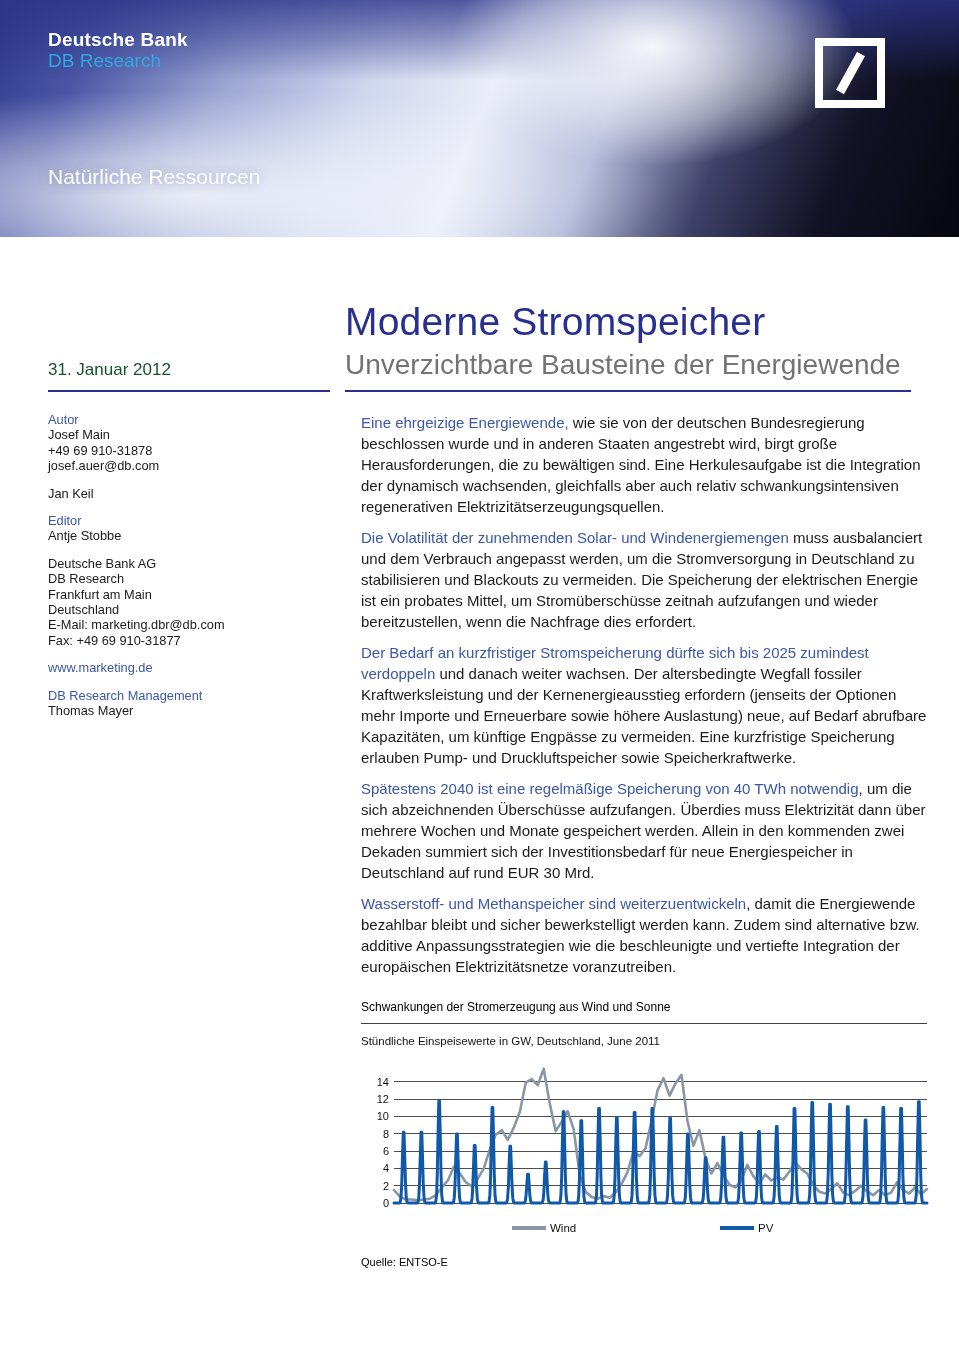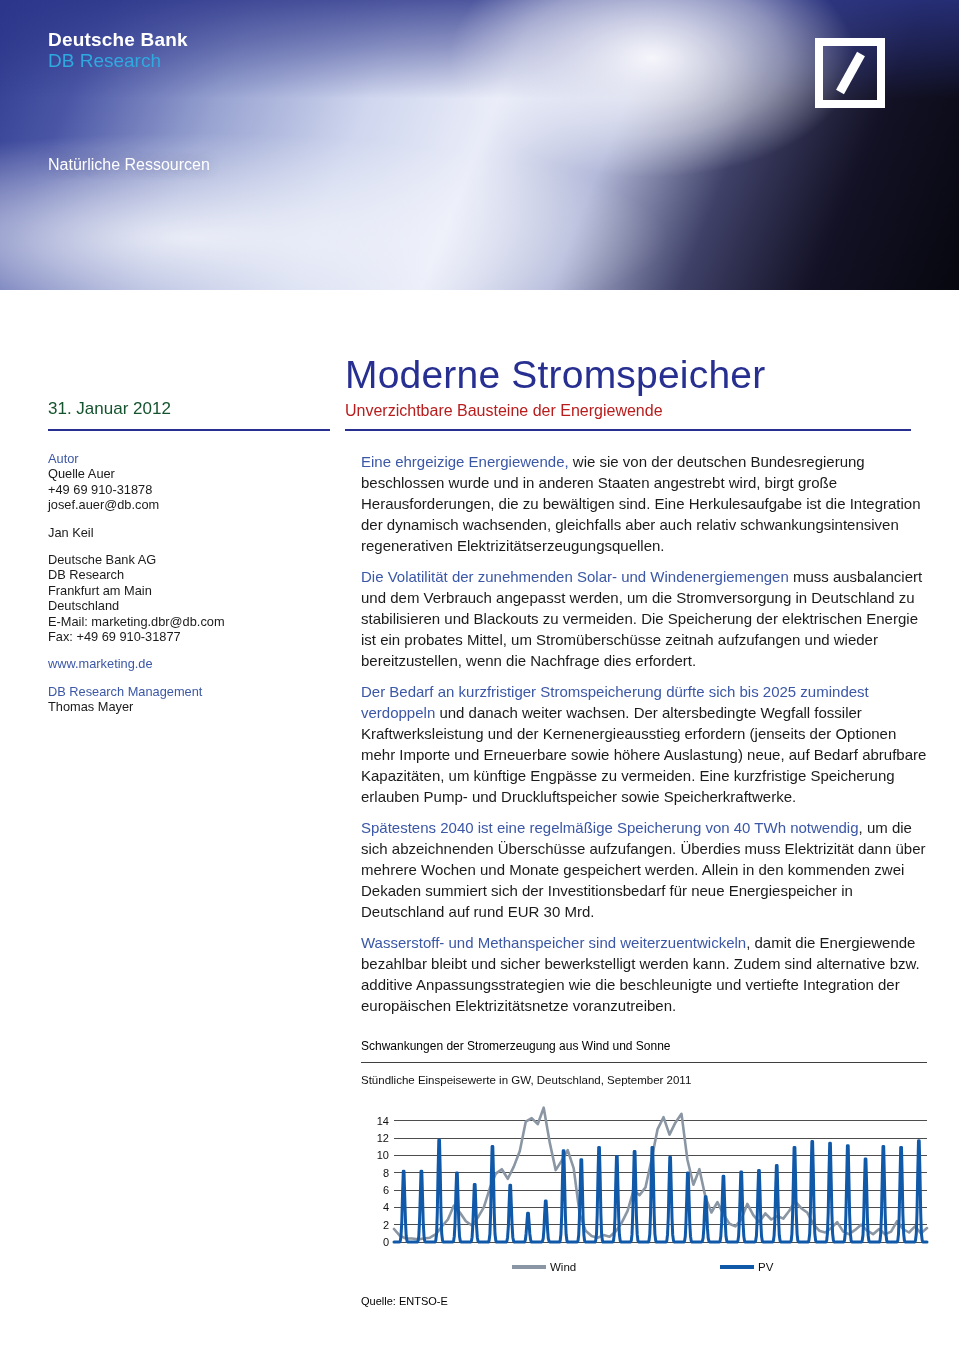--- a/index.html
+++ b/index.html
@@ -5,46 +5,46 @@
   * { margin:0; padding:0; box-sizing:border-box; }
   html,body { background:#888; }
   body { font-family:"Liberation Sans","DejaVu Sans",sans-serif; }
   .page {
     position:relative; width:959px; height:1354px; margin:0 auto;
     background:#ffffff; overflow:hidden;
   }
 
   
   .hero {
-    position:relative; width:959px; height:290px;
+    position:relative; width:959px; height:237px;
     background:
       radial-gradient(ellipse 290px 170px at 68% 20%, rgba(252,252,255,0.95), rgba(242,244,252,0.45) 45%, rgba(242,244,252,0) 70%),
       radial-gradient(ellipse 680px 150px at 20% 82%, rgba(246,248,253,0.85), rgba(246,248,253,0) 70%),
       linear-gradient(180deg, rgba(43,53,137,0.80) 0%, rgba(43,53,137,0.45) 16%, rgba(43,53,137,0) 34%),
       linear-gradient(112deg, #2e3a8e 0%, #4a56a5 10%, #98a3d1 24%, #cfd6ee 38%, #e9ecf8 50%, #b4bada 62%, #3f4168 74%, #131226 86%, #07070f 100%);
   }
   .brand { position:absolute; left:48px; top:30px; line-height:1.05; }
   .brand-name { color:#ffffff; font-size:19px; font-weight:bold; letter-spacing:0.2px; }
   .brand-sub  { color:#2fa9e0; font-size:19px; font-weight:normal; margin-top:1px; }
   .series { position:absolute; left:48px; top:155px; color:#ffffff;
             text-shadow:0 0 12px rgba(70,80,140,0.45); }
   .series-title { font-size:30px; font-weight:normal; letter-spacing:0.3px; }
-  .series-sub   { font-size:16px; font-weight:normal; margin-top:1px; }
+  .series-sub   { font-size:21px; font-weight:normal; margin-top:10px; }
   .db-logo { position:absolute; left:815px; top:38px; width:70px; height:70px; }
 
   
   .masthead {
     display:grid; grid-template-columns:282px 566px; column-gap:15px;
     margin:64px 48px 0 48px; align-items:end;
   }
   .date-cell { border-bottom:2px solid #272f90; padding-bottom:10px; }
   .date-cell .date { color:#14532d; font-size:17px; }
   .title-cell { border-bottom:2px solid #272f90; padding-bottom:9px; }
   .title-cell h1 { color:#272f90; font-size:39px; font-weight:normal; line-height:1.1; letter-spacing:0.2px; }
-  .title-cell h2 { color:#b91c1c; font-size:16px; font-weight:normal; margin-top:5px; }
+  .title-cell h2 { color:#737373; font-size:28px; font-weight:normal; margin-top:5px; }
 
   
   .cols { display:grid; grid-template-columns:282px 566px; column-gap:31px; margin:20px 48px 0 48px; }
   .sidebar { font-size:12.8px; line-height:15.4px; color:#1a1a1a; }
   .sb-group { margin-bottom:12px; }
   .sb-label { color:#3b57a6; }
   .sb-link { color:#3b57a6; text-decoration:none; display:inline-block; }
   .article { font-size:15px; line-height:21px; color:#1b1b1b; }
   .article p { margin-bottom:10px; }
   .lead { color:#3b57a6; }
@@ -89,26 +89,30 @@
     <div class="title-cell">
       <h1>Moderne Stromspeicher</h1>
       <h2>Unverzichtbare Bausteine der Energiewende</h2>
     </div>
   </div>
 
   <div class="cols">
     <aside class="sidebar">
       <div class="sb-group">
         <div class="sb-label">Autor</div>
-        <div>Quelle Auer</div>
+        <div>Josef Main</div>
         <div>+49 69 910-31878</div>
         <div>josef.auer@db.com</div>
       </div>
       <div class="sb-group">
         <div>Jan Keil</div>
+      </div>
+      <div class="sb-group">
+        <div class="sb-label">Editor</div>
+        <div>Antje Stobbe</div>
       </div>
       <div class="sb-group">
         <div>Deutsche Bank AG</div>
         <div>DB Research</div>
         <div>Frankfurt am Main</div>
         <div>Deutschland</div>
         <div>E-Mail: marketing.dbr@db.com</div>
         <div>Fax: +49 69 910-31877</div>
       </div>
       <div class="sb-group">
@@ -122,21 +126,21 @@
 
     <section class="article">
       <p><span class="lead">Eine ehrgeizige Energiewende,</span><span> wie sie von der deutschen Bundesregierung beschlossen wurde und in anderen Staaten angestrebt wird, birgt große Herausforderungen, die zu bewältigen sind. Eine Herkulesaufgabe ist die Integration der dynamisch wachsenden, gleichfalls aber auch relativ schwankungsintensiven regenerativen Elektrizitätserzeugungsquellen.</span></p>
       <p><span class="lead">Die Volatilität der zunehmenden Solar- und Windenergiemengen</span><span> muss ausbalanciert und dem Verbrauch angepasst werden, um die Stromversorgung in Deutschland zu stabilisieren und Blackouts zu vermeiden. Die Speicherung der elektrischen Energie ist ein probates Mittel, um Stromüberschüsse zeitnah aufzufangen und wieder bereitzustellen, wenn die Nachfrage dies erfordert.</span></p>
       <p><span class="lead">Der Bedarf an kurzfristiger Stromspeicherung dürfte sich bis 2025 zumindest verdoppeln</span><span> und danach weiter wachsen. Der altersbedingte Wegfall fossiler Kraftwerksleistung und der Kernenergieausstieg erfordern (jenseits der Optionen mehr Importe und Erneuerbare sowie höhere Auslastung) neue, auf Bedarf abrufbare Kapazitäten, um künftige Engpässe zu vermeiden. Eine kurzfristige Speicherung erlauben Pump- und Druckluftspeicher sowie Speicherkraftwerke.</span></p>
       <p><span class="lead">Spätestens 2040 ist eine regelmäßige Speicherung von 40 TWh notwendig</span><span>, um die sich abzeichnenden Überschüsse aufzufangen. Überdies muss Elektrizität dann über mehrere Wochen und Monate gespeichert werden. Allein in den kommenden zwei Dekaden summiert sich der Investitionsbedarf für neue Energiespeicher in Deutschland auf rund EUR 30 Mrd.</span></p>
       <p><span class="lead">Wasserstoff- und Methanspeicher sind weiterzuentwickeln</span><span>, damit die Energiewende bezahlbar bleibt und sicher bewerkstelligt werden kann. Zudem sind alternative bzw. additive Anpassungsstrategien wie die beschleunigte und vertiefte Integration der europäischen Elektrizitätsnetze voranzutreiben.</span></p>
 
       <div class="chart-block">
         <div class="chart-title">Schwankungen der Stromerzeugung aus Wind und Sonne</div>
-        <div class="chart-sub">Stündliche Einspeisewerte in GW, Deutschland, September 2011</div>
+        <div class="chart-sub">Stündliche Einspeisewerte in GW, Deutschland, June 2011</div>
         <svg id="chart-svg" class="chart-plot" width="570" height="146" viewBox="0 0 570 146">
             <line x1="33" x2="566" y1="137" y2="137" stroke="#4d4d4d" stroke-width="1" shape-rendering="crispEdges"></line>
             <text x="28" y="141" text-anchor="end" font-size="11" fill="#111" font-family="Liberation Sans, DejaVu Sans, sans-serif">0</text>
             <line x1="33" x2="566" y1="119.67142857142858" y2="119.67142857142858" stroke="#4d4d4d" stroke-width="1" shape-rendering="crispEdges"></line>
             <text x="28" y="123.67142857142858" text-anchor="end" font-size="11" fill="#111" font-family="Liberation Sans, DejaVu Sans, sans-serif">2</text>
             <line x1="33" x2="566" y1="102.34285714285714" y2="102.34285714285714" stroke="#4d4d4d" stroke-width="1" shape-rendering="crispEdges"></line>
             <text x="28" y="106.34285714285714" text-anchor="end" font-size="11" fill="#111" font-family="Liberation Sans, DejaVu Sans, sans-serif">4</text>
             <line x1="33" x2="566" y1="85.0142857142857" y2="85.0142857142857" stroke="#4d4d4d" stroke-width="1" shape-rendering="crispEdges"></line>
             <text x="28" y="89.0142857142857" text-anchor="end" font-size="11" fill="#111" font-family="Liberation Sans, DejaVu Sans, sans-serif">6</text>
             <line x1="33" x2="566" y1="67.68571428571428" y2="67.68571428571428" stroke="#4d4d4d" stroke-width="1" shape-rendering="crispEdges"></line>

